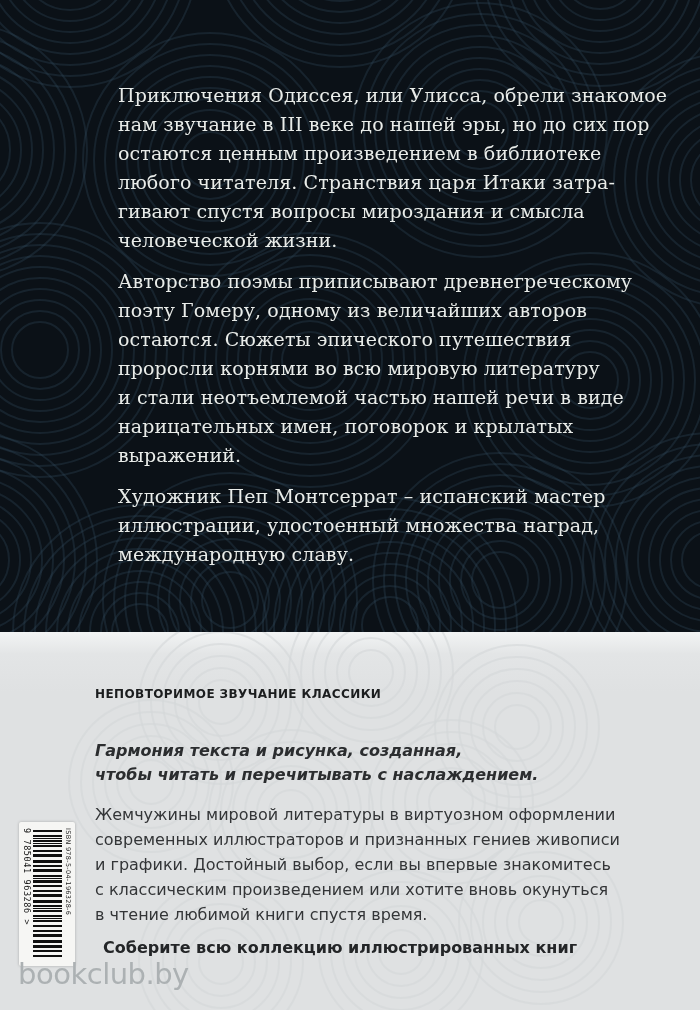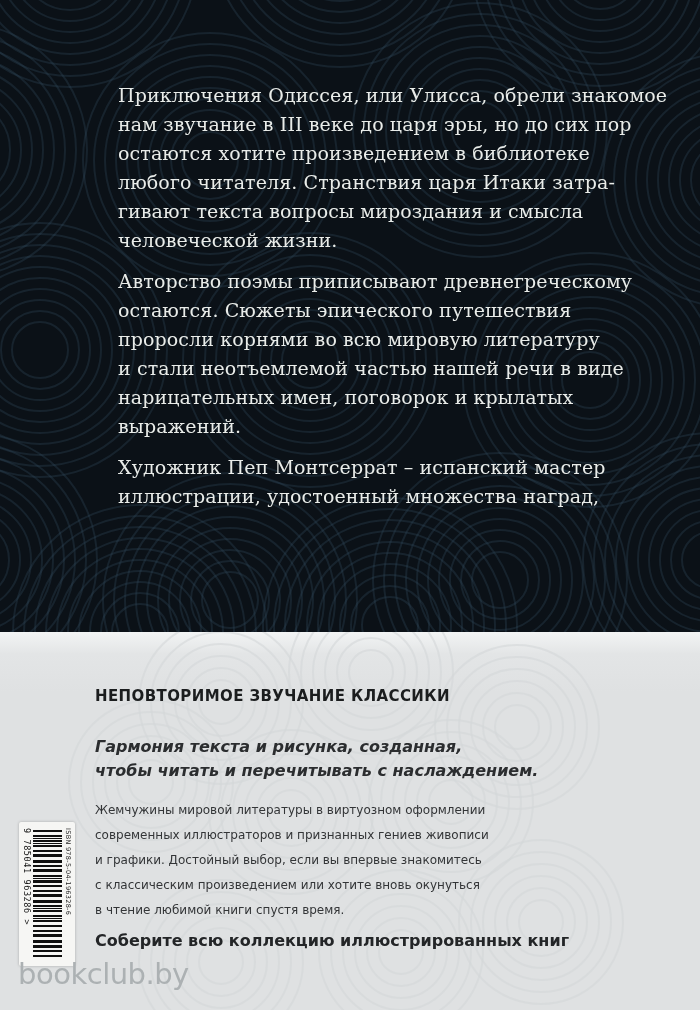--- a/index.html
+++ b/index.html
@@ -26,28 +26,28 @@
   .ln{display:block;white-space:nowrap;}
   
   .light-section{
     position:absolute;left:0;top:632px;width:700px;height:378px;
     background:linear-gradient(180deg,#f2f4f4 0,#e3e5e6 22px,#dfe1e2 60px);
   }
   .light-content{
     position:absolute;left:95px;top:55px;width:545px;color:#323436;
   }
   .light-header{
-    margin:0 0 30px 0;
-    font-size:15px;font-weight:bold;letter-spacing:0.4px;
+    margin:0 0 38px 0;
+    font-size:12px;font-weight:bold;letter-spacing:0.4px;
     color:#1b1d1e;white-space:nowrap;
   }
   .tagline{margin:12px 0 15px 0;font-size:16px;font-weight:bold;font-style:italic;
     line-height:24px;color:#2b2d2f;}
-  .light-body{margin:0 0 5px 0;font-size:12px;line-height:25px;color:#333537;}
-  .cta{margin:0;font-size:16px;font-weight:bold;line-height:25px;color:#232527;}
+  .light-body{margin:0 0 5px 0;font-size:16px;line-height:25px;color:#333537;}
+  .cta{margin:8px;font-size:16px;font-weight:bold;line-height:25px;color:#232527;}
   
   .barcode-label{
     position:absolute;left:19px;top:822px;width:56px;height:144px;
     background:#f6f6f4;border-radius:2px;
     box-shadow:0 0 3px rgba(0,0,0,.25);
     display:flex;flex-direction:row;align-items:stretch;
     padding:6px 3px 6px 2px;box-sizing:border-box;
   }
   .bc-digits{
     writing-mode:vertical-rl;
@@ -242,37 +242,39 @@
           <circle cx="390" cy="625" r="94"></circle>
           <circle cx="390" cy="625" r="105"></circle>
           <circle cx="390" cy="625" r="116"></circle>
           <circle cx="390" cy="625" r="127"></circle>
         </g>
     </svg>
 
     <div class="dark-text">
       <p class="dark-para">
         <span class="ln">Приключения Одиссея, или Улисса, обрели знакомое</span>
-        <span class="ln">нам звучание в III веке до царя эры, но до сих пор</span>
-        <span class="ln">остаются хотите произведением в библиотеке</span>
+        <span class="ln">нам звучание в III веке до нашей эры, но до сих пор</span>
+        <span class="ln">остаются ценным произведением в библиотеке</span>
         <span class="ln">любого читателя. Странствия царя Итаки затра-</span>
-        <span class="ln">гивают текста вопросы мироздания и смысла</span>
+        <span class="ln">гивают спустя вопросы мироздания и смысла</span>
         <span class="ln">человеческой жизни.</span>
       </p>
       <p class="dark-para">
         <span class="ln">Авторство поэмы приписывают древнегреческому</span>
+        <span class="ln">поэту Гомеру, одному из величайших авторов</span>
         <span class="ln">остаются. Сюжеты эпического путешествия</span>
         <span class="ln">проросли корнями во всю мировую литературу</span>
         <span class="ln">и стали неотъемлемой частью нашей речи в виде</span>
         <span class="ln">нарицательных имен, поговорок и крылатых</span>
         <span class="ln">выражений.</span>
       </p>
       <p class="dark-para">
         <span class="ln">Художник Пеп Монтсеррат – испанский мастер</span>
         <span class="ln">иллюстрации, удостоенный множества наград,</span>
+        <span class="ln">международную славу.</span>
       </p>
     </div>
   </div>
 
   <div class="light-section">
     <svg id="pattern-light" class="pattern-svg" width="700" height="378" viewBox="0 0 378 378" style="width:700px">
       <g fill="none" stroke="#d4d7d8" stroke-opacity="0.6" stroke-width="2">
           <circle cx="60" cy="70" r="22"></circle>
           <circle cx="60" cy="70" r="34"></circle>
           <circle cx="60" cy="70" r="46"></circle>

